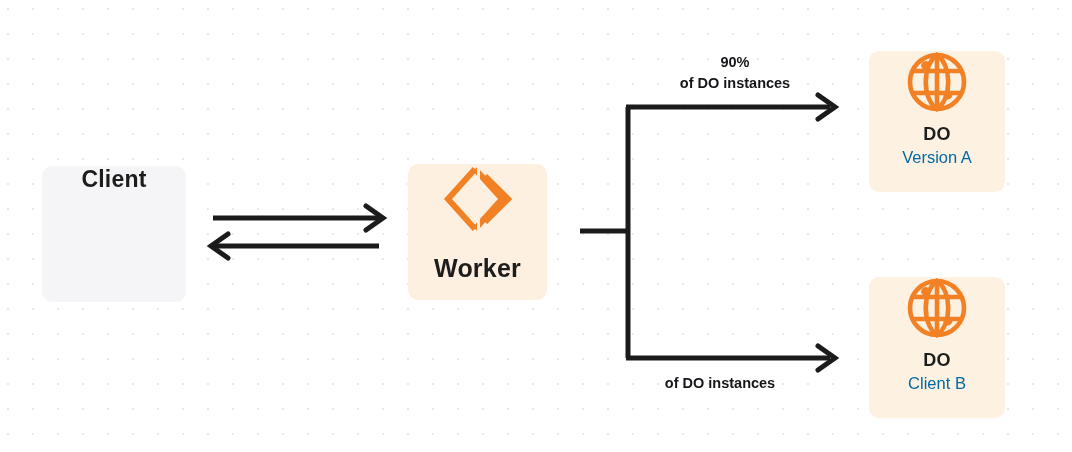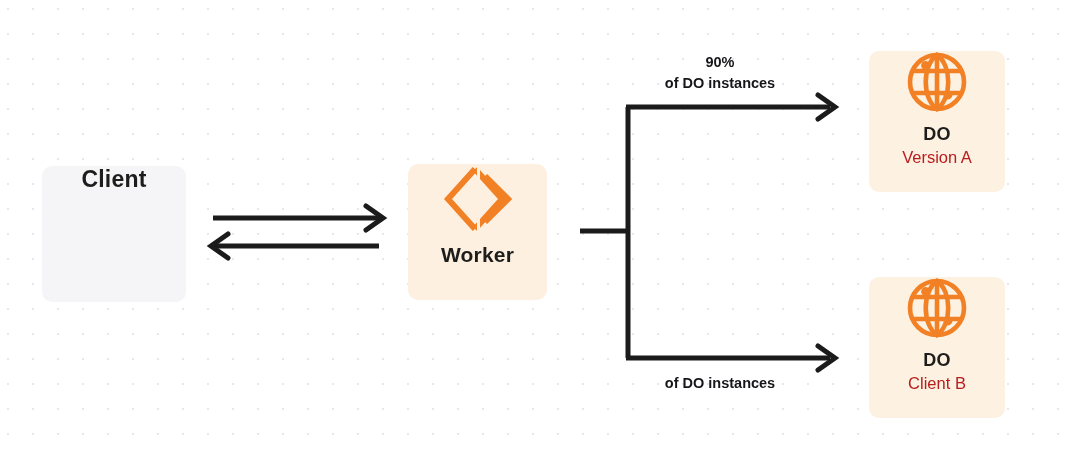--- a/index.html
+++ b/index.html
@@ -73,33 +73,33 @@
     color: #1d1d1b;
     letter-spacing: 0.2px;
     line-height: 1.15;
   }
 
   .node-title-client {
     font-size: 23px;
   }
 
   .node-title-worker {
-    font-size: 21px;
-    margin-top: 9px;
+    font-size: 25px;
+    margin-top: 20px;
   }
 
   .node-title-do {
     font-size: 18px;
     margin-top: 11px;
   }
 
   .node-subtitle {
     font-size: 16.5px;
     font-weight: normal;
-    color: #b91c1c;
+    color: #0369a1;
     line-height: 1.2;
     margin-top: 3px;
   }
 
   .node-icon {
     display: block;
     line-height: 0;
   }
 
   
@@ -117,21 +117,21 @@
     position: absolute;
     text-align: center;
     font-size: 14.5px;
     font-weight: bold;
     color: #16161a;
     line-height: 1.45;
     white-space: nowrap;
   }
 
   .edge-label-top {
-    left: 617px;
+    left: 632px;
     top: 52px;
     width: 206px;
   }
 
   .edge-label-bottom {
     left: 617px;
     top: 373px;
     width: 206px;
   }
 

